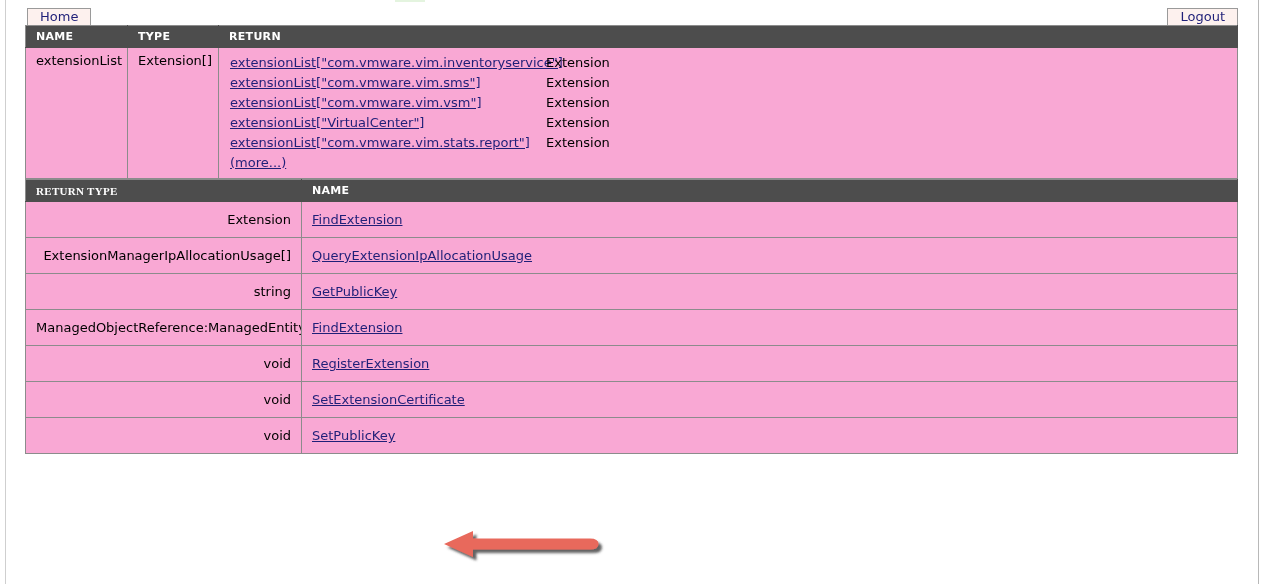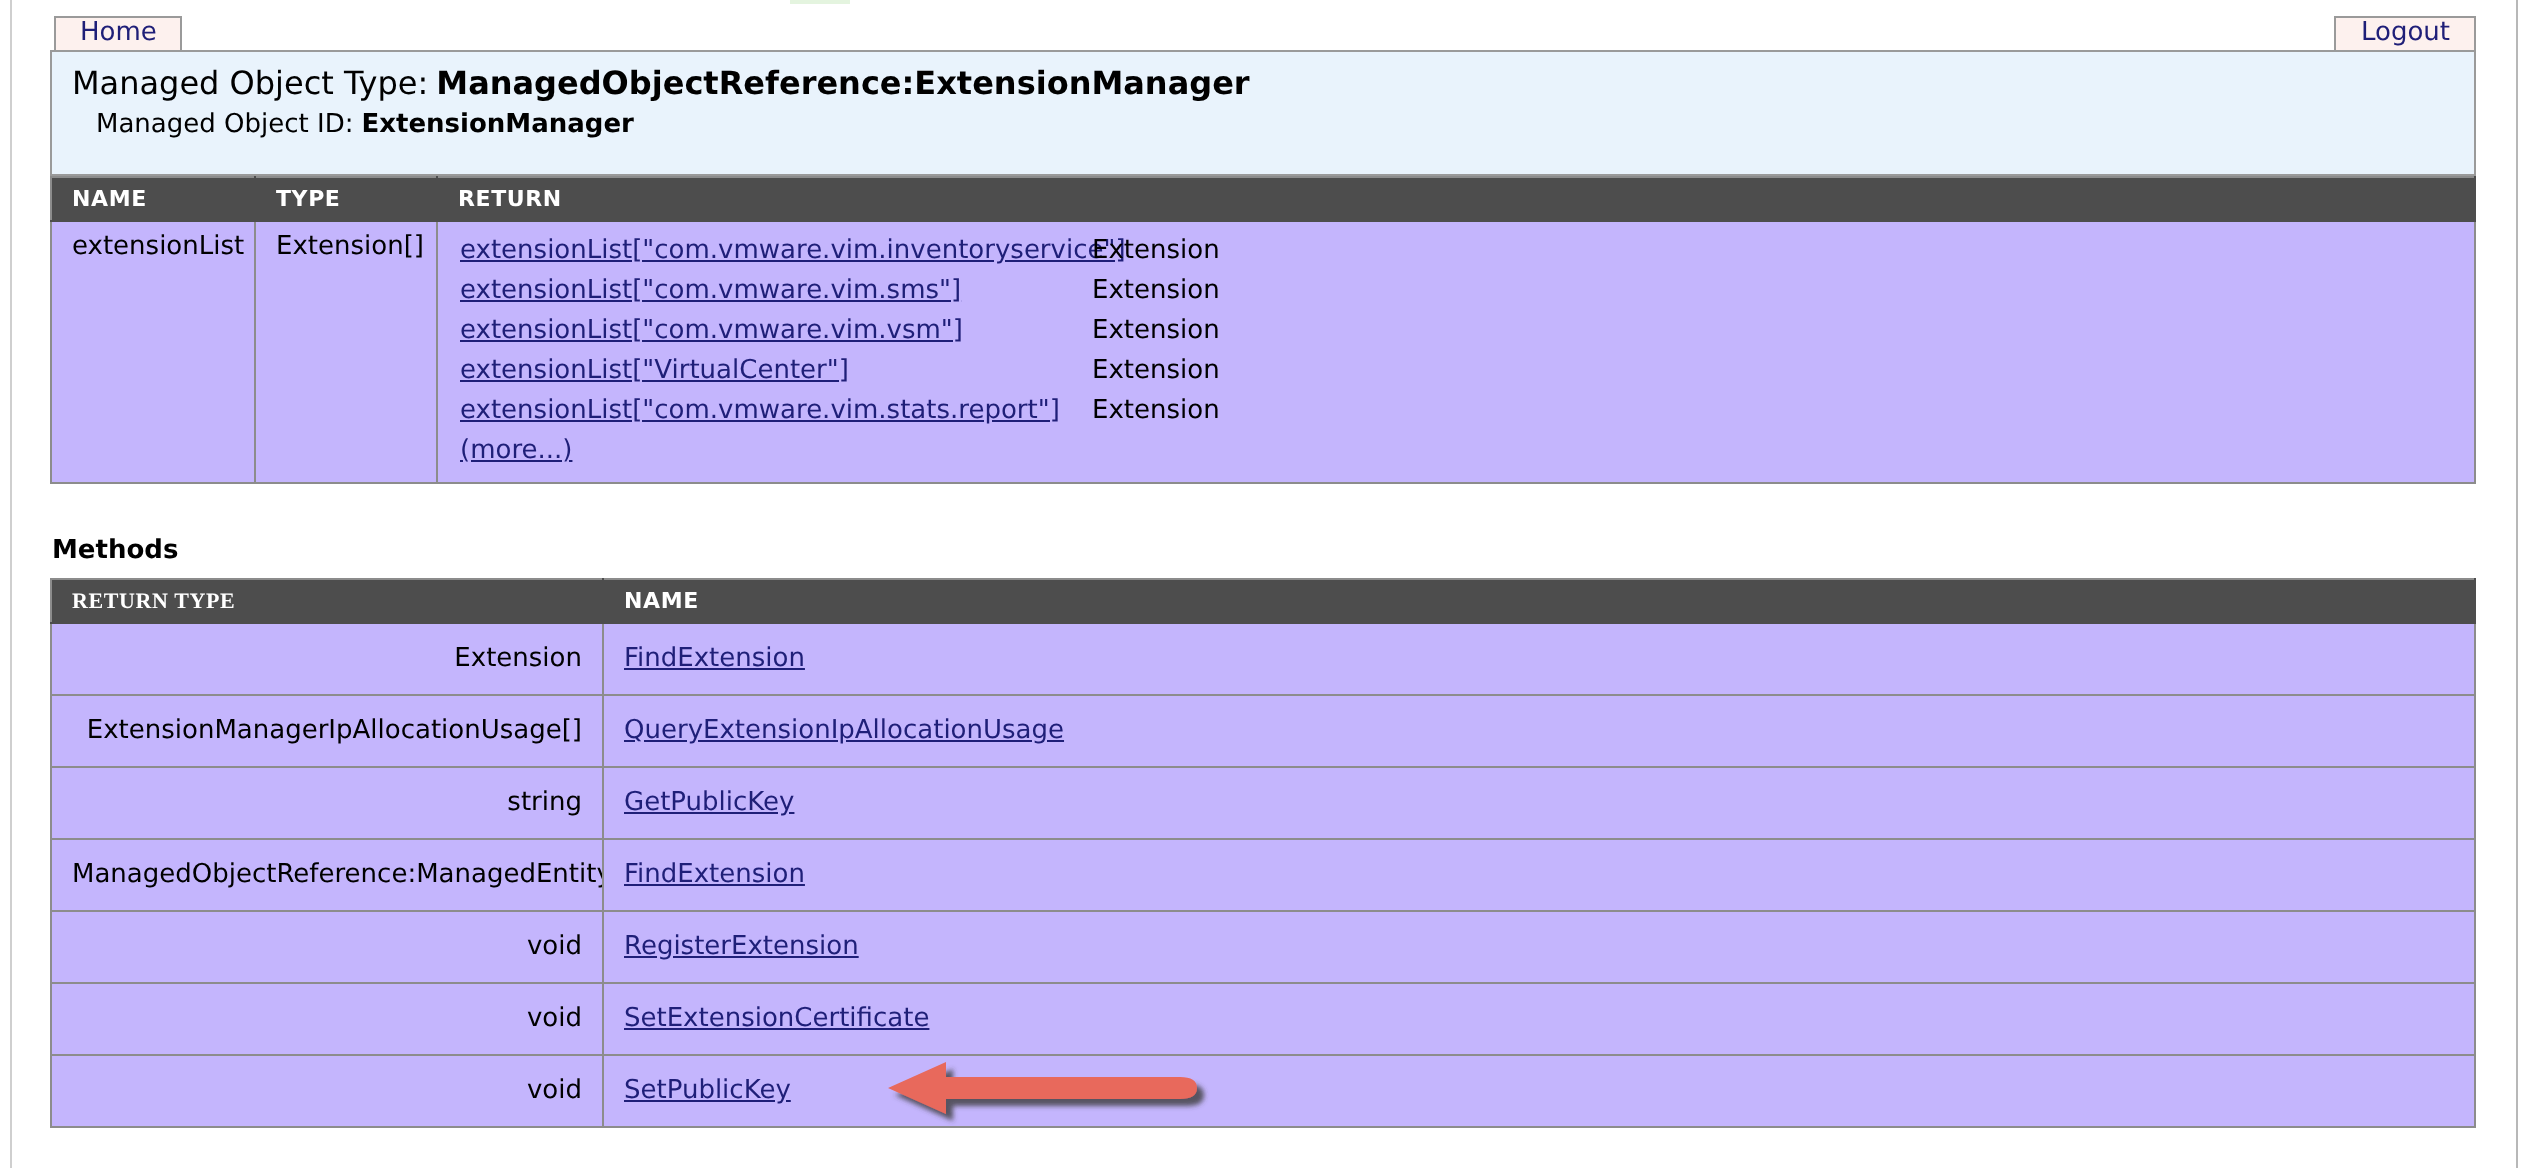--- a/index.html
+++ b/index.html
@@ -44,21 +44,21 @@
   table.grid th{
     background:#4d4d4d;color:#ffffff;font-size:11px;font-weight:bold;
     text-align:left;letter-spacing:.3px;padding:4px 10px;
     border:1px solid #4d4d4d;border-left:1px solid #9b9b9b;
     border-top:1px solid #8c8c8c;
   }
   table.grid th:first-child{border-left:1px solid #8c8c8c;}
   table.grid{border:1px solid #8c8c8c;}
   table.grid td{
     border:1px solid #8c8c8c;font-size:13px;vertical-align:top;
-    padding:5px 10px;background:#c4b5fd;overflow:hidden;white-space:nowrap;
+    padding:5px 10px;background:#f9a8d4;overflow:hidden;white-space:nowrap;
   }
   .props .col-name{width:81px;}
   .props .col-type{width:70px;}
   .props td.prop-values{padding:5px 11px;}
   .value-row{line-height:20px;white-space:nowrap;}
   .vlink-wrap{display:inline-block;width:316px;}
   .vtype{color:#000;}
 
   .methods .col-return{width:255px;font-family:Liberation Serif, serif;}
   .methods td{padding:0 10px;height:25px;line-height:25px;}
@@ -76,28 +76,20 @@
 <div class="frame-line right"></div>
 <div class="artifact"></div>
 
 <div class="content">
 
   <div class="tabbar">
     <a class="tab home">Home</a>
     <a class="tab logout">Logout</a>
   </div>
 
-  <div class="header-box">
-    <div class="title-line">
-      <span class="lbl">Managed Object Type:</span><span class="bold">ManagedObjectReference:ExtensionManager</span>
-    </div>
-    <div class="subtitle-line">
-      <span class="lbl">Managed Object ID:</span><span class="bold">ExtensionManager</span>
-    </div>
-  </div>
 
 
   <table class="grid props">
     <thead>
       <tr>
         <th class="col-name">NAME</th>
         <th class="col-type">TYPE</th>
         <th>RETURN</th>
       </tr>
     </thead>
@@ -127,21 +119,20 @@
     <span class="vlink-wrap"><a class="lnk">extensionList["com.vmware.vim.stats.report"]</a></span><span class="vtype">Extension</span>
   </div>
 <div class="value-row" id="more-row">
             <a class="lnk">(more...)</a>
           </div>
         </td>
       </tr>
     </tbody>
   </table>
 
-  <div class="section-title methods-title">Methods</div>
 
   <table class="grid methods">
     <thead>
       <tr>
         <th class="col-return">RETURN TYPE</th>
         <th>NAME</th>
       </tr>
     </thead>
     <tbody id="methods-body">
   <tr>

